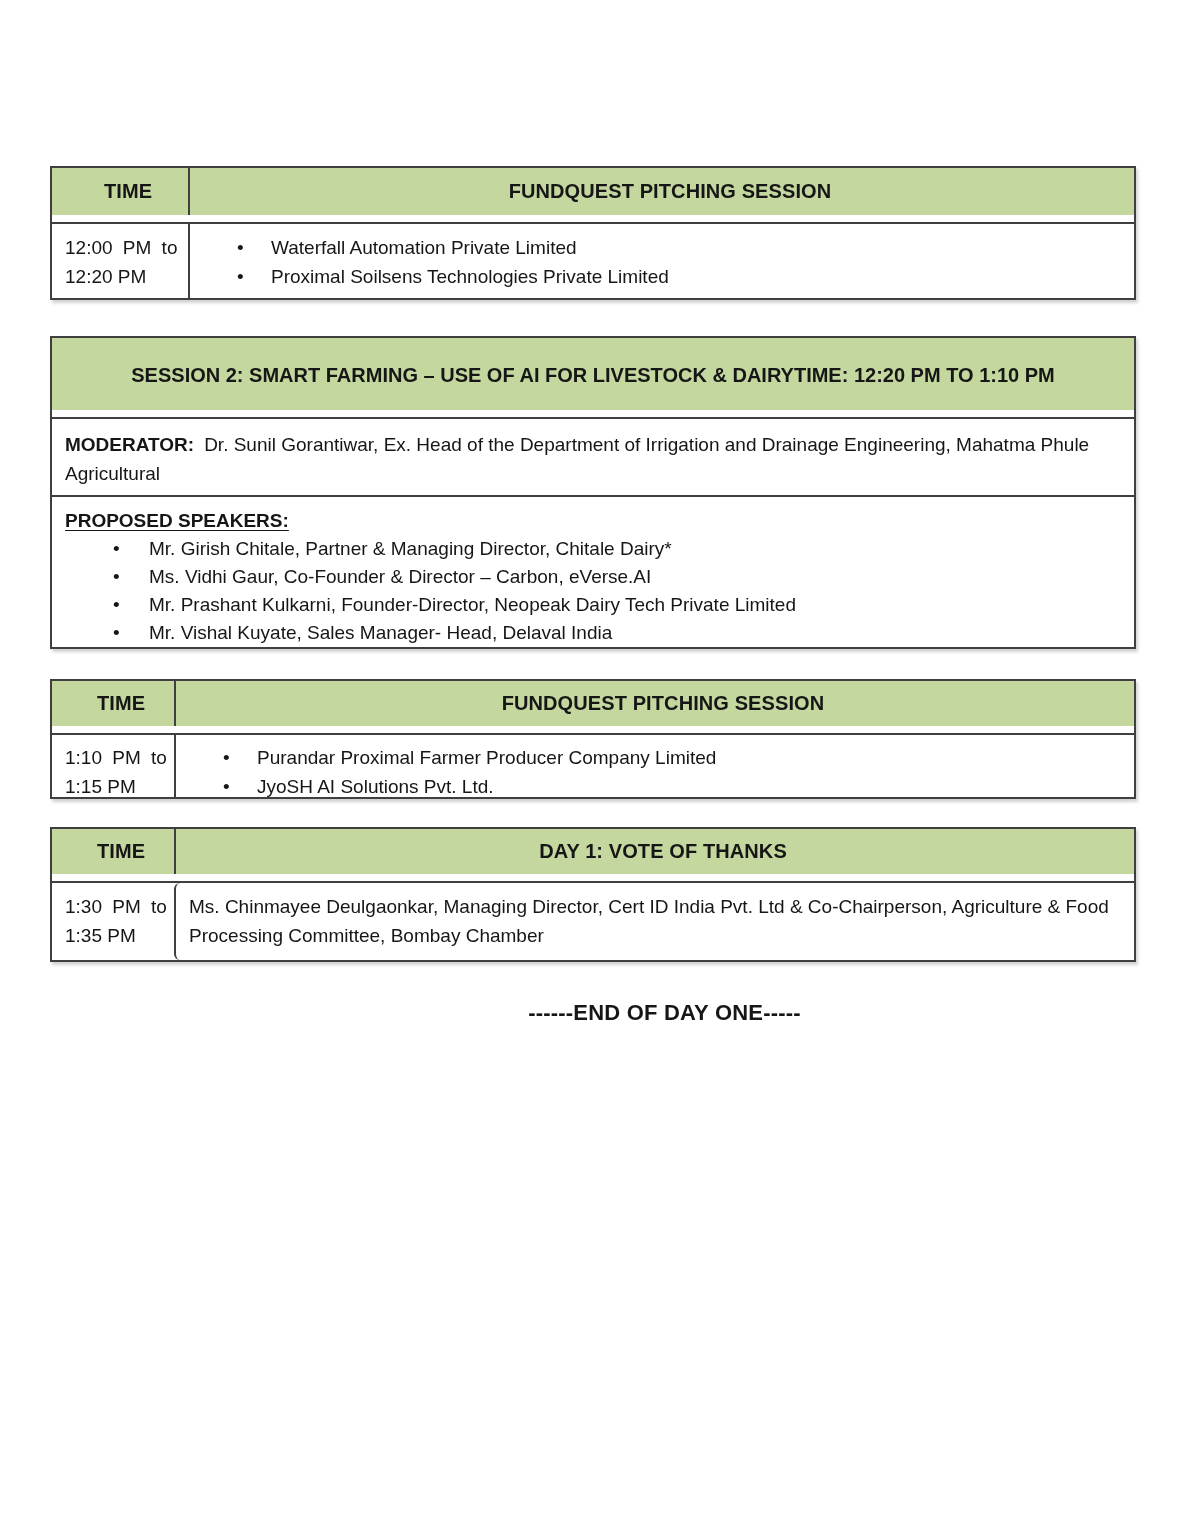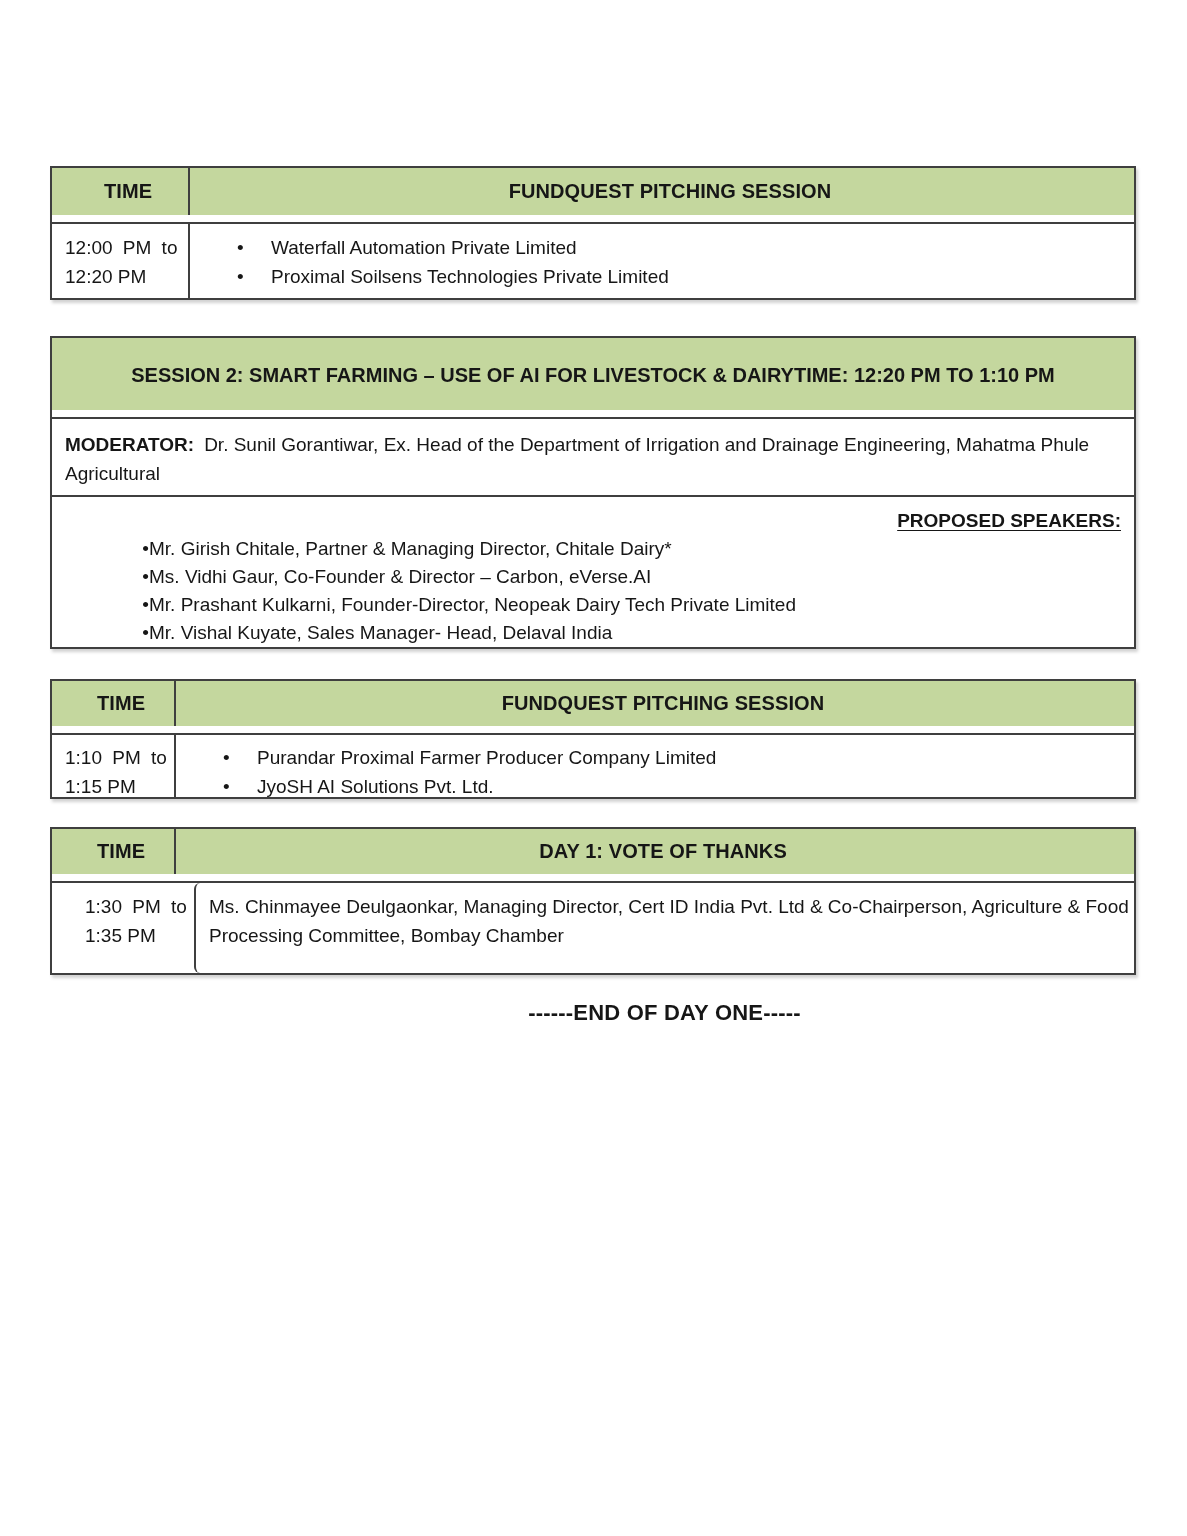--- a/index.html
+++ b/index.html
@@ -35,36 +35,36 @@
   .main-col { flex:1 1 auto; }
   
   .t-fq1 .hdr-row { height:47px; }
   .t-fq1 .body-row { height:76px; }
   .t-s2  .title-row { height:72px; }
   .t-s2  .moderator-row { height:71px;align-items:flex-end; }
   .t-s2  .speakers-row { height:152px; }
   .t-fq2 .hdr-row { height:45px; }
   .t-fq2 .body-row { height:64px; }
   .t-vot .hdr-row { height:45px; }
-  .t-vot .body-row { height:92px;padding-left:20px; }
+  .t-vot .body-row { height:79px; }
   
   .body-text { font-size:19px; line-height:29px; }
   .time-cell { padding:9px 4px 0 13px; font-size:19px; line-height:29px; white-space:nowrap; }
   .t-fq2 .time-cell { padding-top:8px; }
   .just { word-spacing:5px; }
   .bullets-cell { padding-top:9px; }
   .t-fq2 .bullets-cell { padding-top:8px; }
   .bl { display:flex; padding-left:47px; white-space:nowrap; }
   .bl .bullet { width:34px; flex:0 0 34px; }
   
   .t-s2 .title-row { flex-direction:row; align-items:center; justify-content:center; padding-top:2px; }
   .t-s2 .title-line { font-weight:bold; font-size:20px; line-height:28px; text-align:center; }
   .mod-cell { padding:9px 13px 0 13px; }
   .mod-label { font-weight:bold; margin-right:10px; }
-  .speakers-cell { padding:10px 13px 0 13px; line-height:28px; font-size:19px;text-align:right; }
+  .speakers-cell { padding:10px 13px 0 13px; line-height:28px; font-size:19px; }
   .speakers-heading {
     font-weight:bold; text-decoration:underline;
     text-underline-offset:3px; display:inline-block;
   }
   .sp-bl { display:flex; padding-left:48px; white-space:nowrap; line-height:28px; }
   .sp-bl .bullet { width:36px; flex:0 0 36px; }
   
   .vot-text-cell { padding:9px 10px 0 13px;border-radius:6px; }
   .vot-text-cell .body-text { white-space:nowrap; }
   

